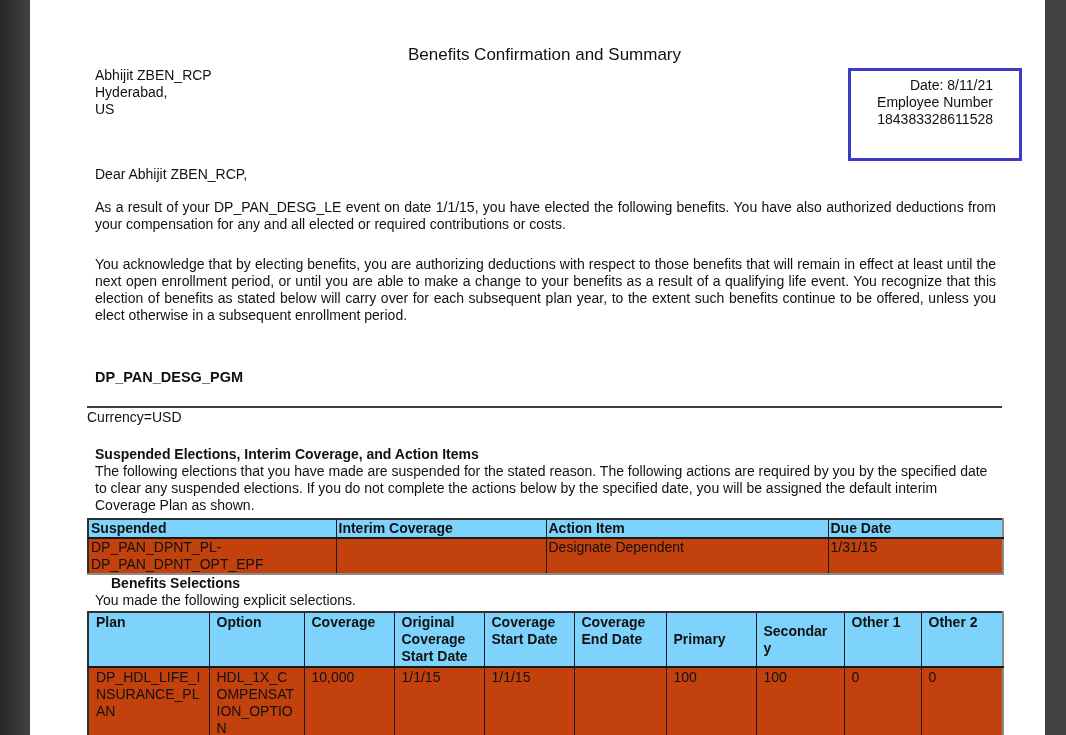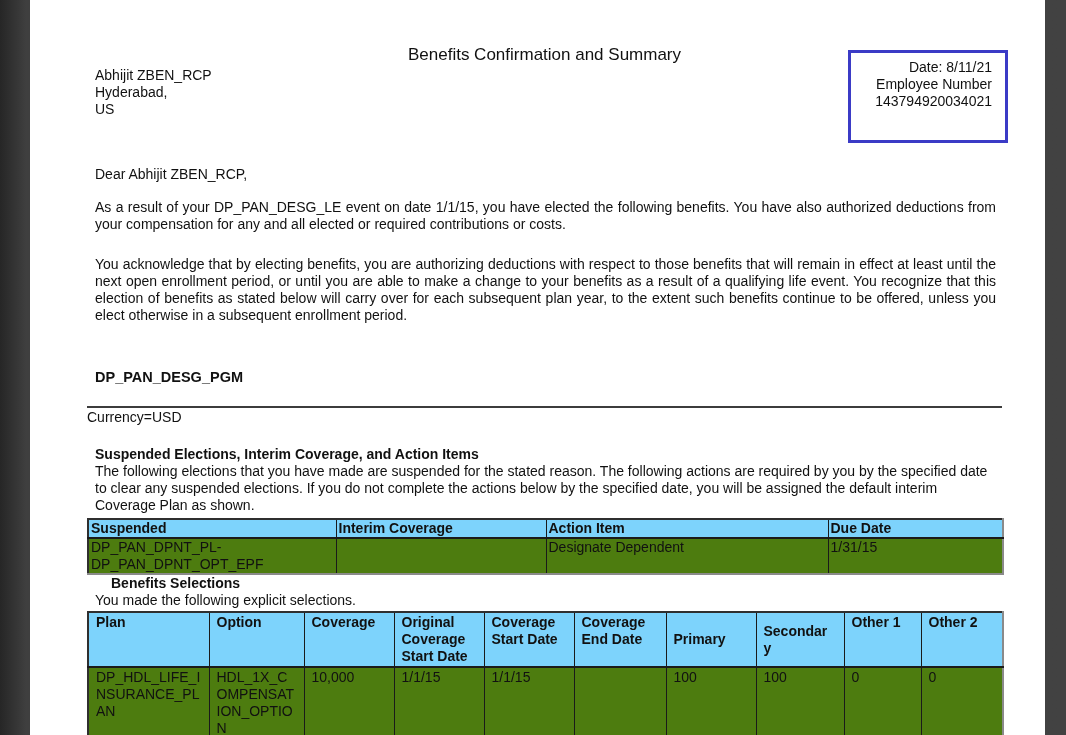--- a/index.html
+++ b/index.html
@@ -13,64 +13,64 @@
   }
   .content{
     position:absolute;left:57px;top:0;width:915px;padding-top:46px;
     font-size:14px;line-height:17px;
   }
   .doc-title{
     text-align:center;font-weight:normal;font-size:17px;margin:0;
   }
   .address{margin:4px 0 0 8px;}
   .info-box{
-    position:absolute;left:818px;top:50px;width:160px;height:93px;
+    position:absolute;left:818px;top:68px;width:174px;height:93px;
     box-sizing:border-box;border:3px solid #3b3bc6;background:#fff;
-    text-align:right;padding:6px 13px 0 0;font-size:14px;line-height:17px;
+    text-align:right;padding:6px 26px 0 0;font-size:14px;line-height:17px;
   }
   .greeting{margin:48px 0 0 8px;}
   .para{margin:16px 0 0 8px;width:901px;text-align:justify;}
   .para.p2{margin-top:23px;}
   .program-heading{
     margin-top:45px;font-weight:bold;font-size:14.5px;
     padding:0 0 20px 8px;border-bottom:2px solid #3c3c3c;width:907px;
   }
   .currency{margin-top:1px;}
   .section-heading{font-weight:bold;margin:20px 0 0 8px;}
   .section-heading.bs{margin-top:0;padding-left:16px;}
   .section-desc{margin:0 0 0 8px;width:901px;}
   table{
     border-collapse:collapse;width:915px;table-layout:fixed;
     font-size:14px;line-height:17px;
     border-top:2px solid #2f2f2f;border-left:2px solid #2f2f2f;
     border-right:2px solid #8a8a8a;border-bottom:2px solid #8a8a8a;
   }
   th,td{border:1px solid #1a1a1a;text-align:left;vertical-align:top;overflow:hidden;}
   thead th{background:#7dd3fc;font-weight:bold;border-bottom:2px solid #1a1a1a;}
-  tbody td{background:#4d7c0f;}
+  tbody td{background:#c2410c;}
   .t1{margin-top:4px;}
   .t1 th,.t1 td{padding:0 2px;}
   .t1 tbody td{height:33px;}
   .t2{margin-top:2px;}
   .t2 th,.t2 td{padding:1px 7px;}
   .t2 thead th{height:51px;}
   .t2 tbody td{height:67px;}
   .vmid{vertical-align:middle;}
   .brk{word-break:break-all;}
   .force-wrap{display:inline-block;max-width:66px;word-break:break-all;}
 </style>
 </head>
 <body>
 
 <div class="page">
 
   <div class="info-box">
     <div>Date: 8/11/21</div>
     <div>Employee Number</div>
-    <div>143794920034021</div>
+    <div>184383328611528</div>
   </div>
 
   <div class="content">
 
     <div class="doc-title">Benefits Confirmation and Summary</div>
 
     <div class="address">
       <div>Abhijit ZBEN_RCP</div>
       <div>Hyderabad,</div>
       <div>US</div>

